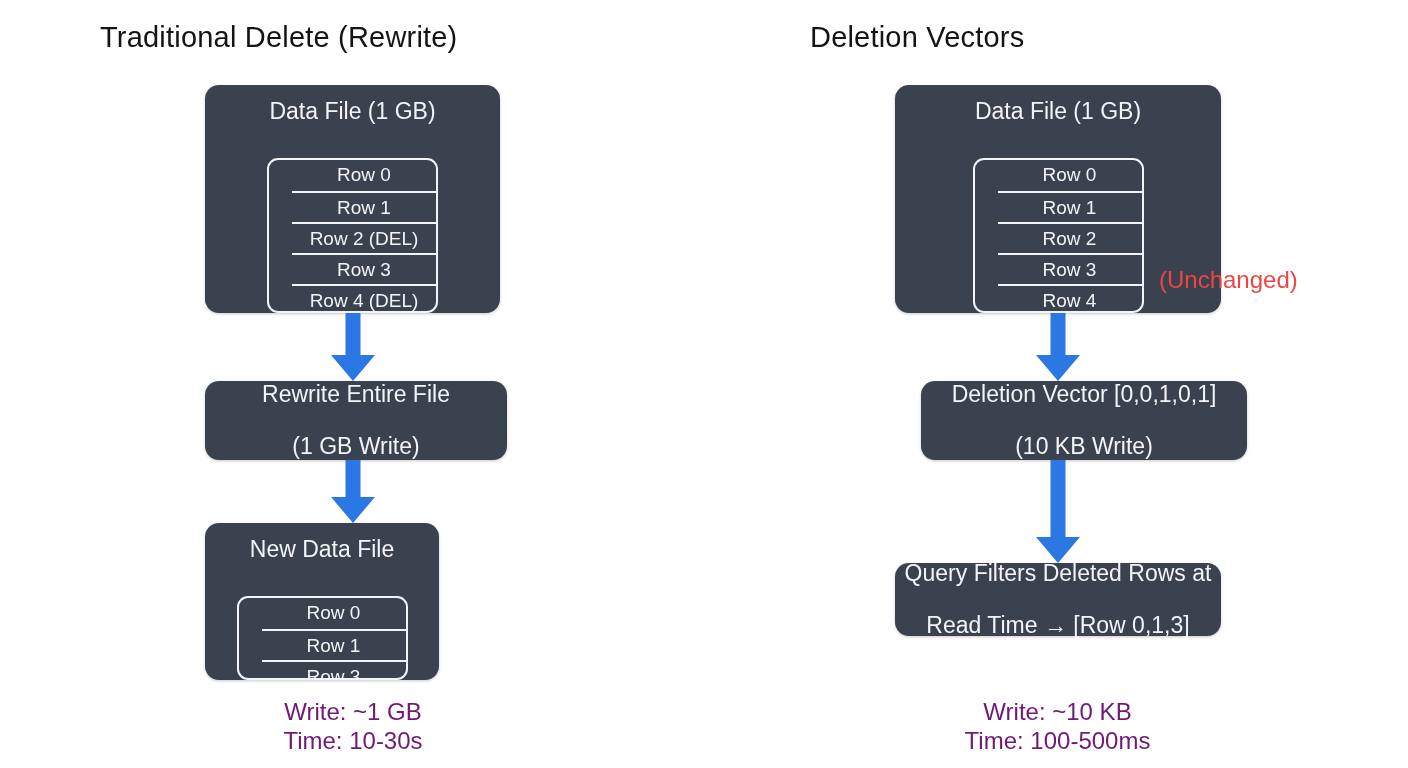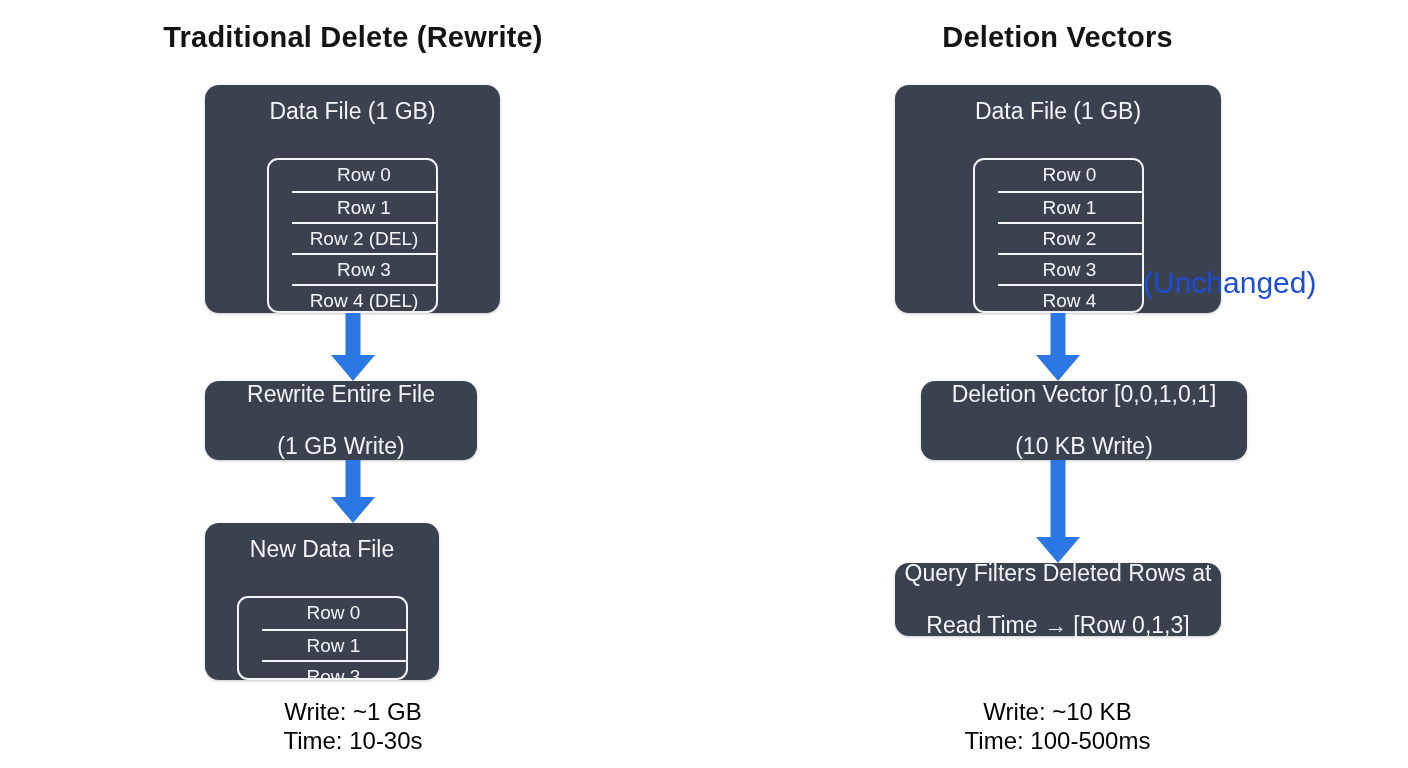--- a/index.html
+++ b/index.html
@@ -12,23 +12,23 @@
   *{margin:0;padding:0;box-sizing:border-box;}
   html,body{width:1408px;height:768px;}
   body{
     position:relative;
     background:#ffffff;
     font-family:"Liberation Sans","DejaVu Sans",sans-serif;
     overflow:hidden;
   }
   .abs{position:absolute;}
   .col-title{
-    text-align:center;
+    text-align:left;
     font-size:29px;
-    font-weight:700;
+    font-weight:400;
     color:var(--title);
     letter-spacing:.2px;
   }
   .dbox{
     background:var(--box-bg);
     border-radius:14px;
     color:var(--box-text);
     display:flex;
     flex-direction:column;
     align-items:center;
@@ -62,27 +62,28 @@
   .step-box{
     justify-content:center;
     text-align:center;
     font-size:23px;
     line-height:27.5px;
   }
   .stats{
     text-align:center;
     font-size:24px;
     line-height:29px;
-    color:#000000;
+    color:#701a75;
   }
   .annotation{
-    font-size:30px;
-    color:#1d4ed8;
+    font-size:24px;
+    color:#ef4444;
     white-space:nowrap;
     z-index:5;
+    margin-left:16px;
   }
   .arrow svg{display:block;}
 </style>
 </head>
 <body>
 
 <div class="abs col-title" style="left:100px;top:21px;width:506px;">Traditional Delete (Rewrite)</div>
 
 <div class="abs dbox" style="left:205px;top:85px;width:295px;height:228px;">
   <div class="box-title">Data File (1 GB)</div>
@@ -94,21 +95,21 @@
     <div class="trow">Row 4 (DEL)</div>
   </div>
 </div>
 
 <div class="abs arrow" style="left:330px;top:313px;">
   <svg width="46" height="68" viewBox="0 0 46 68">
     <polygon points="15.5,0 30.5,0 30.5,42 45,42 23,68 1,42 15.5,42" fill="#2b78e4"></polygon>
   </svg>
 </div>
 
-<div class="abs dbox step-box" style="left:205px;top:381px;width:272px;height:79px;">
+<div class="abs dbox step-box" style="left:205px;top:381px;width:302px;height:79px;">
   <div>Rewrite Entire File</div>
   <div>(1 GB Write)</div>
 </div>
 
 <div class="abs arrow" style="left:330px;top:460px;">
   <svg width="46" height="63" viewBox="0 0 46 63">
     <polygon points="15.5,0 30.5,0 30.5,37 45,37 23,63 1,37 15.5,37" fill="#2b78e4"></polygon>
   </svg>
 </div>
 

